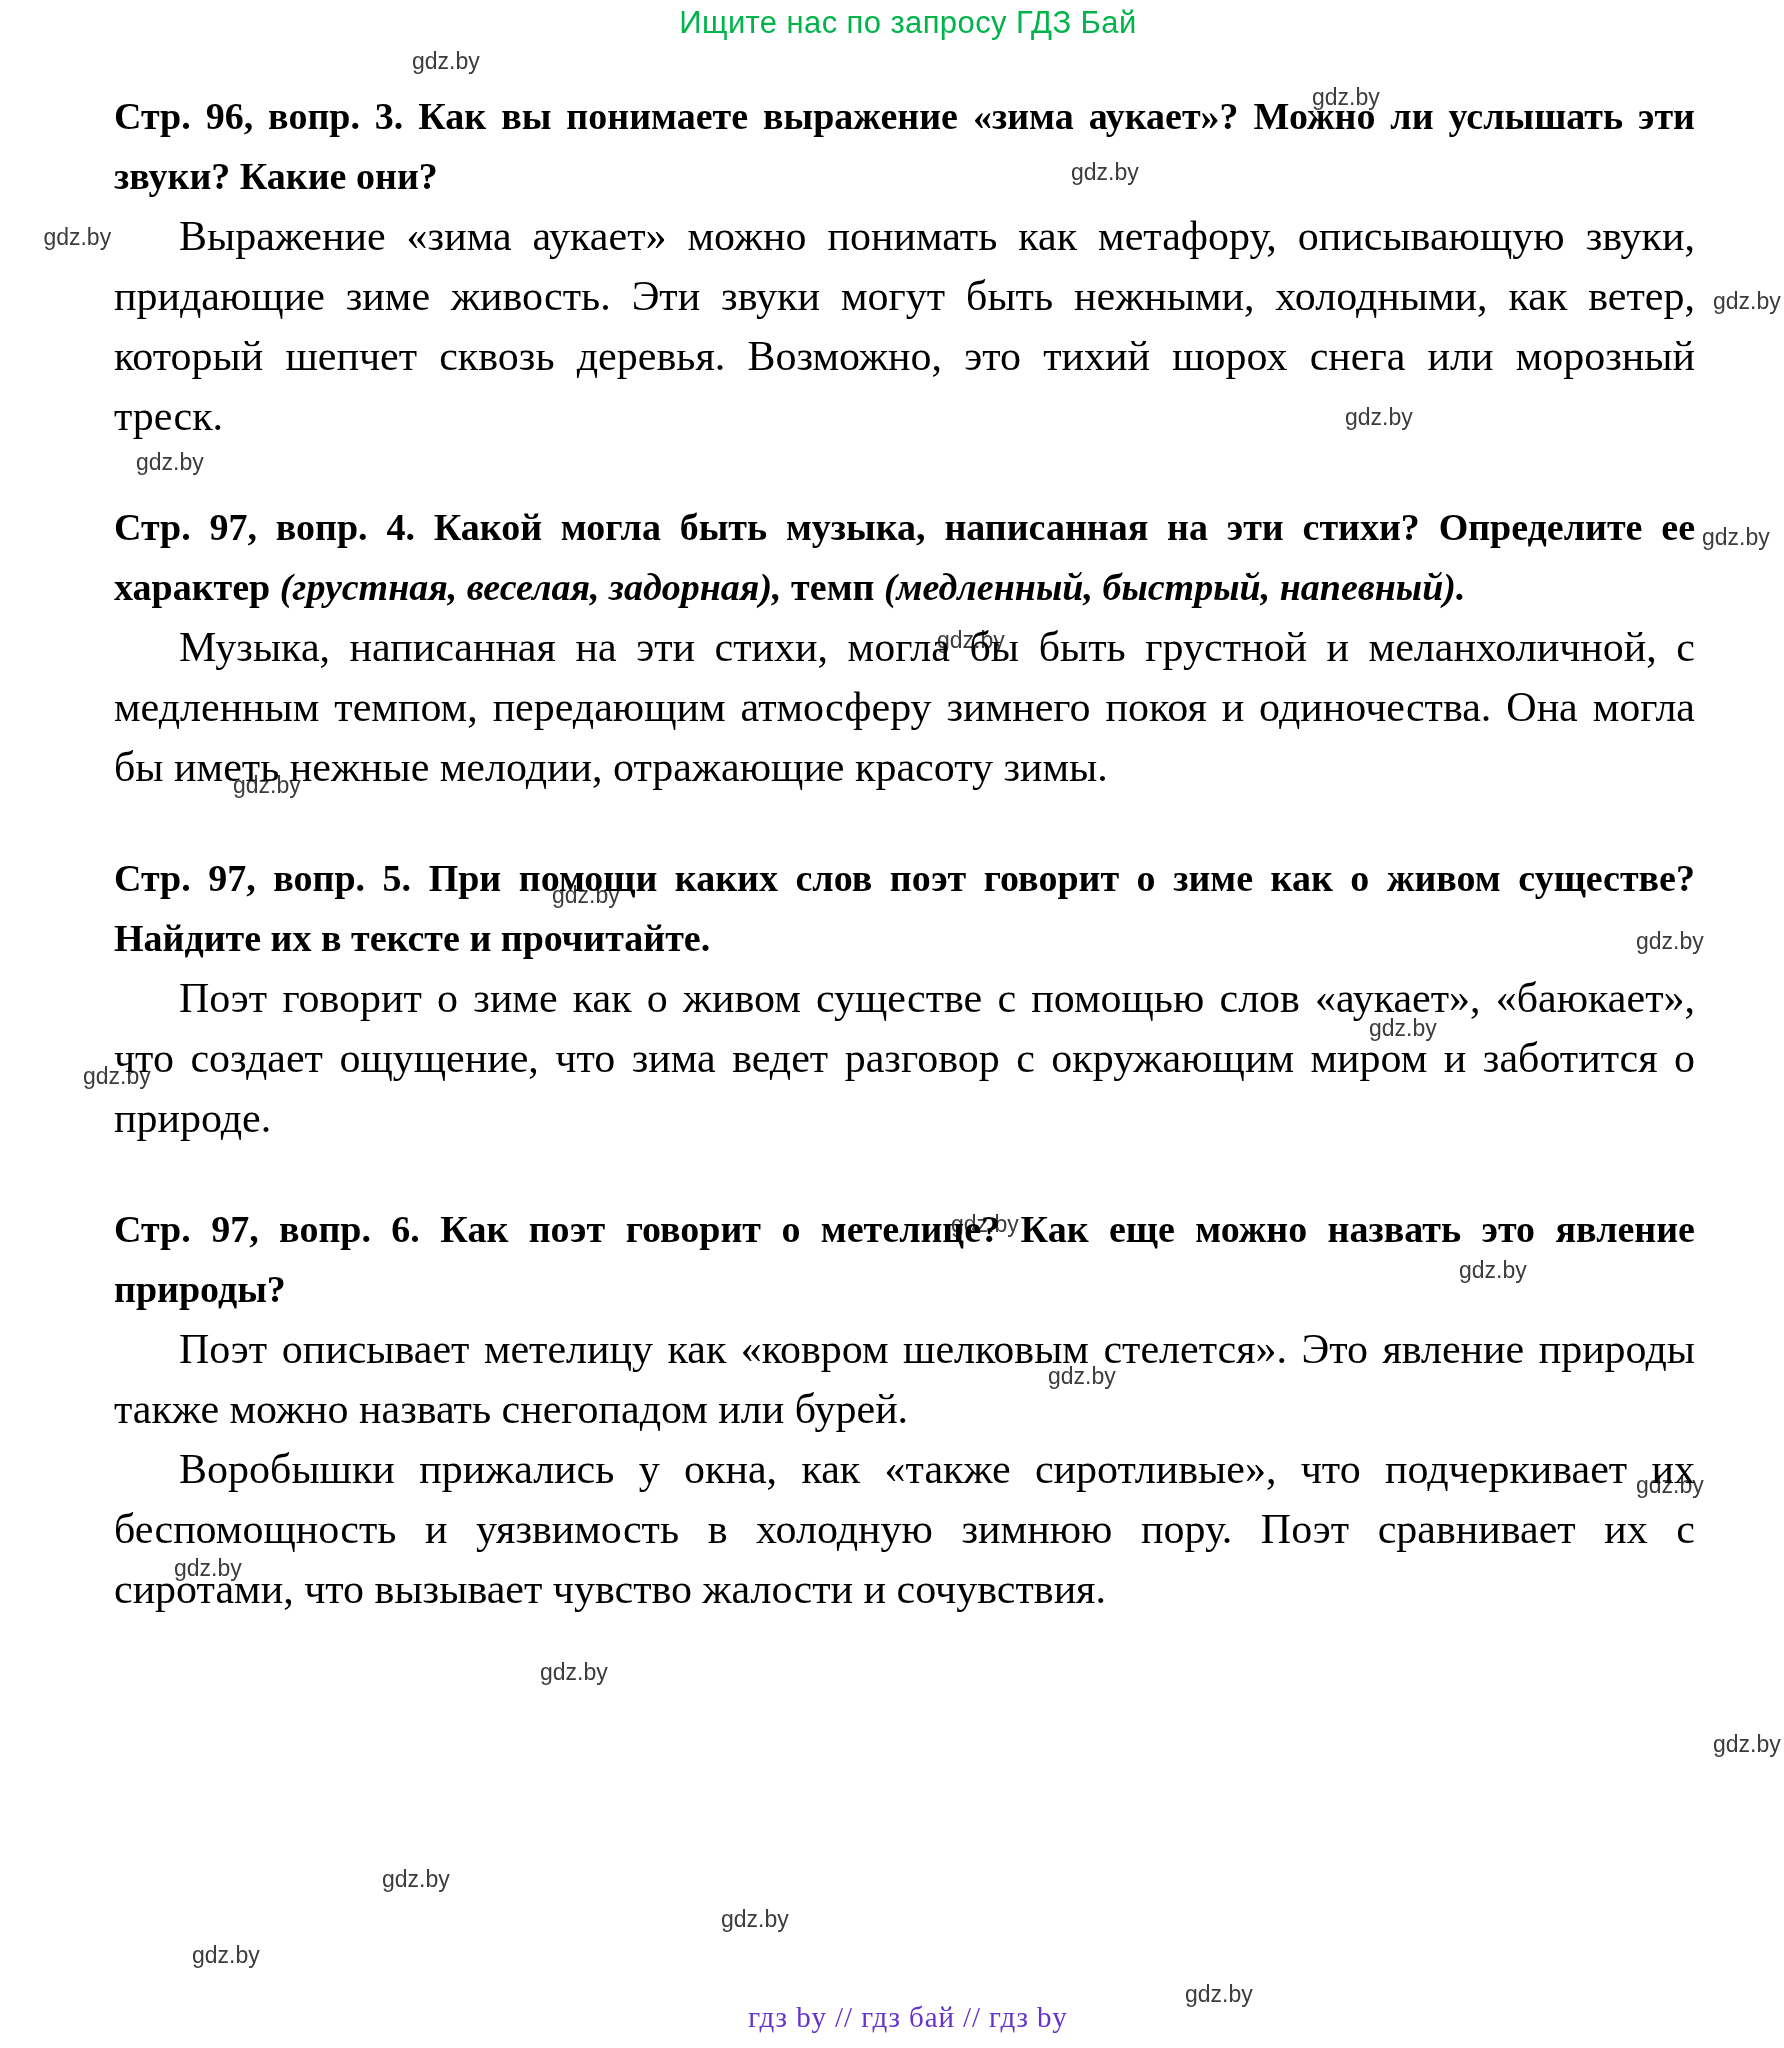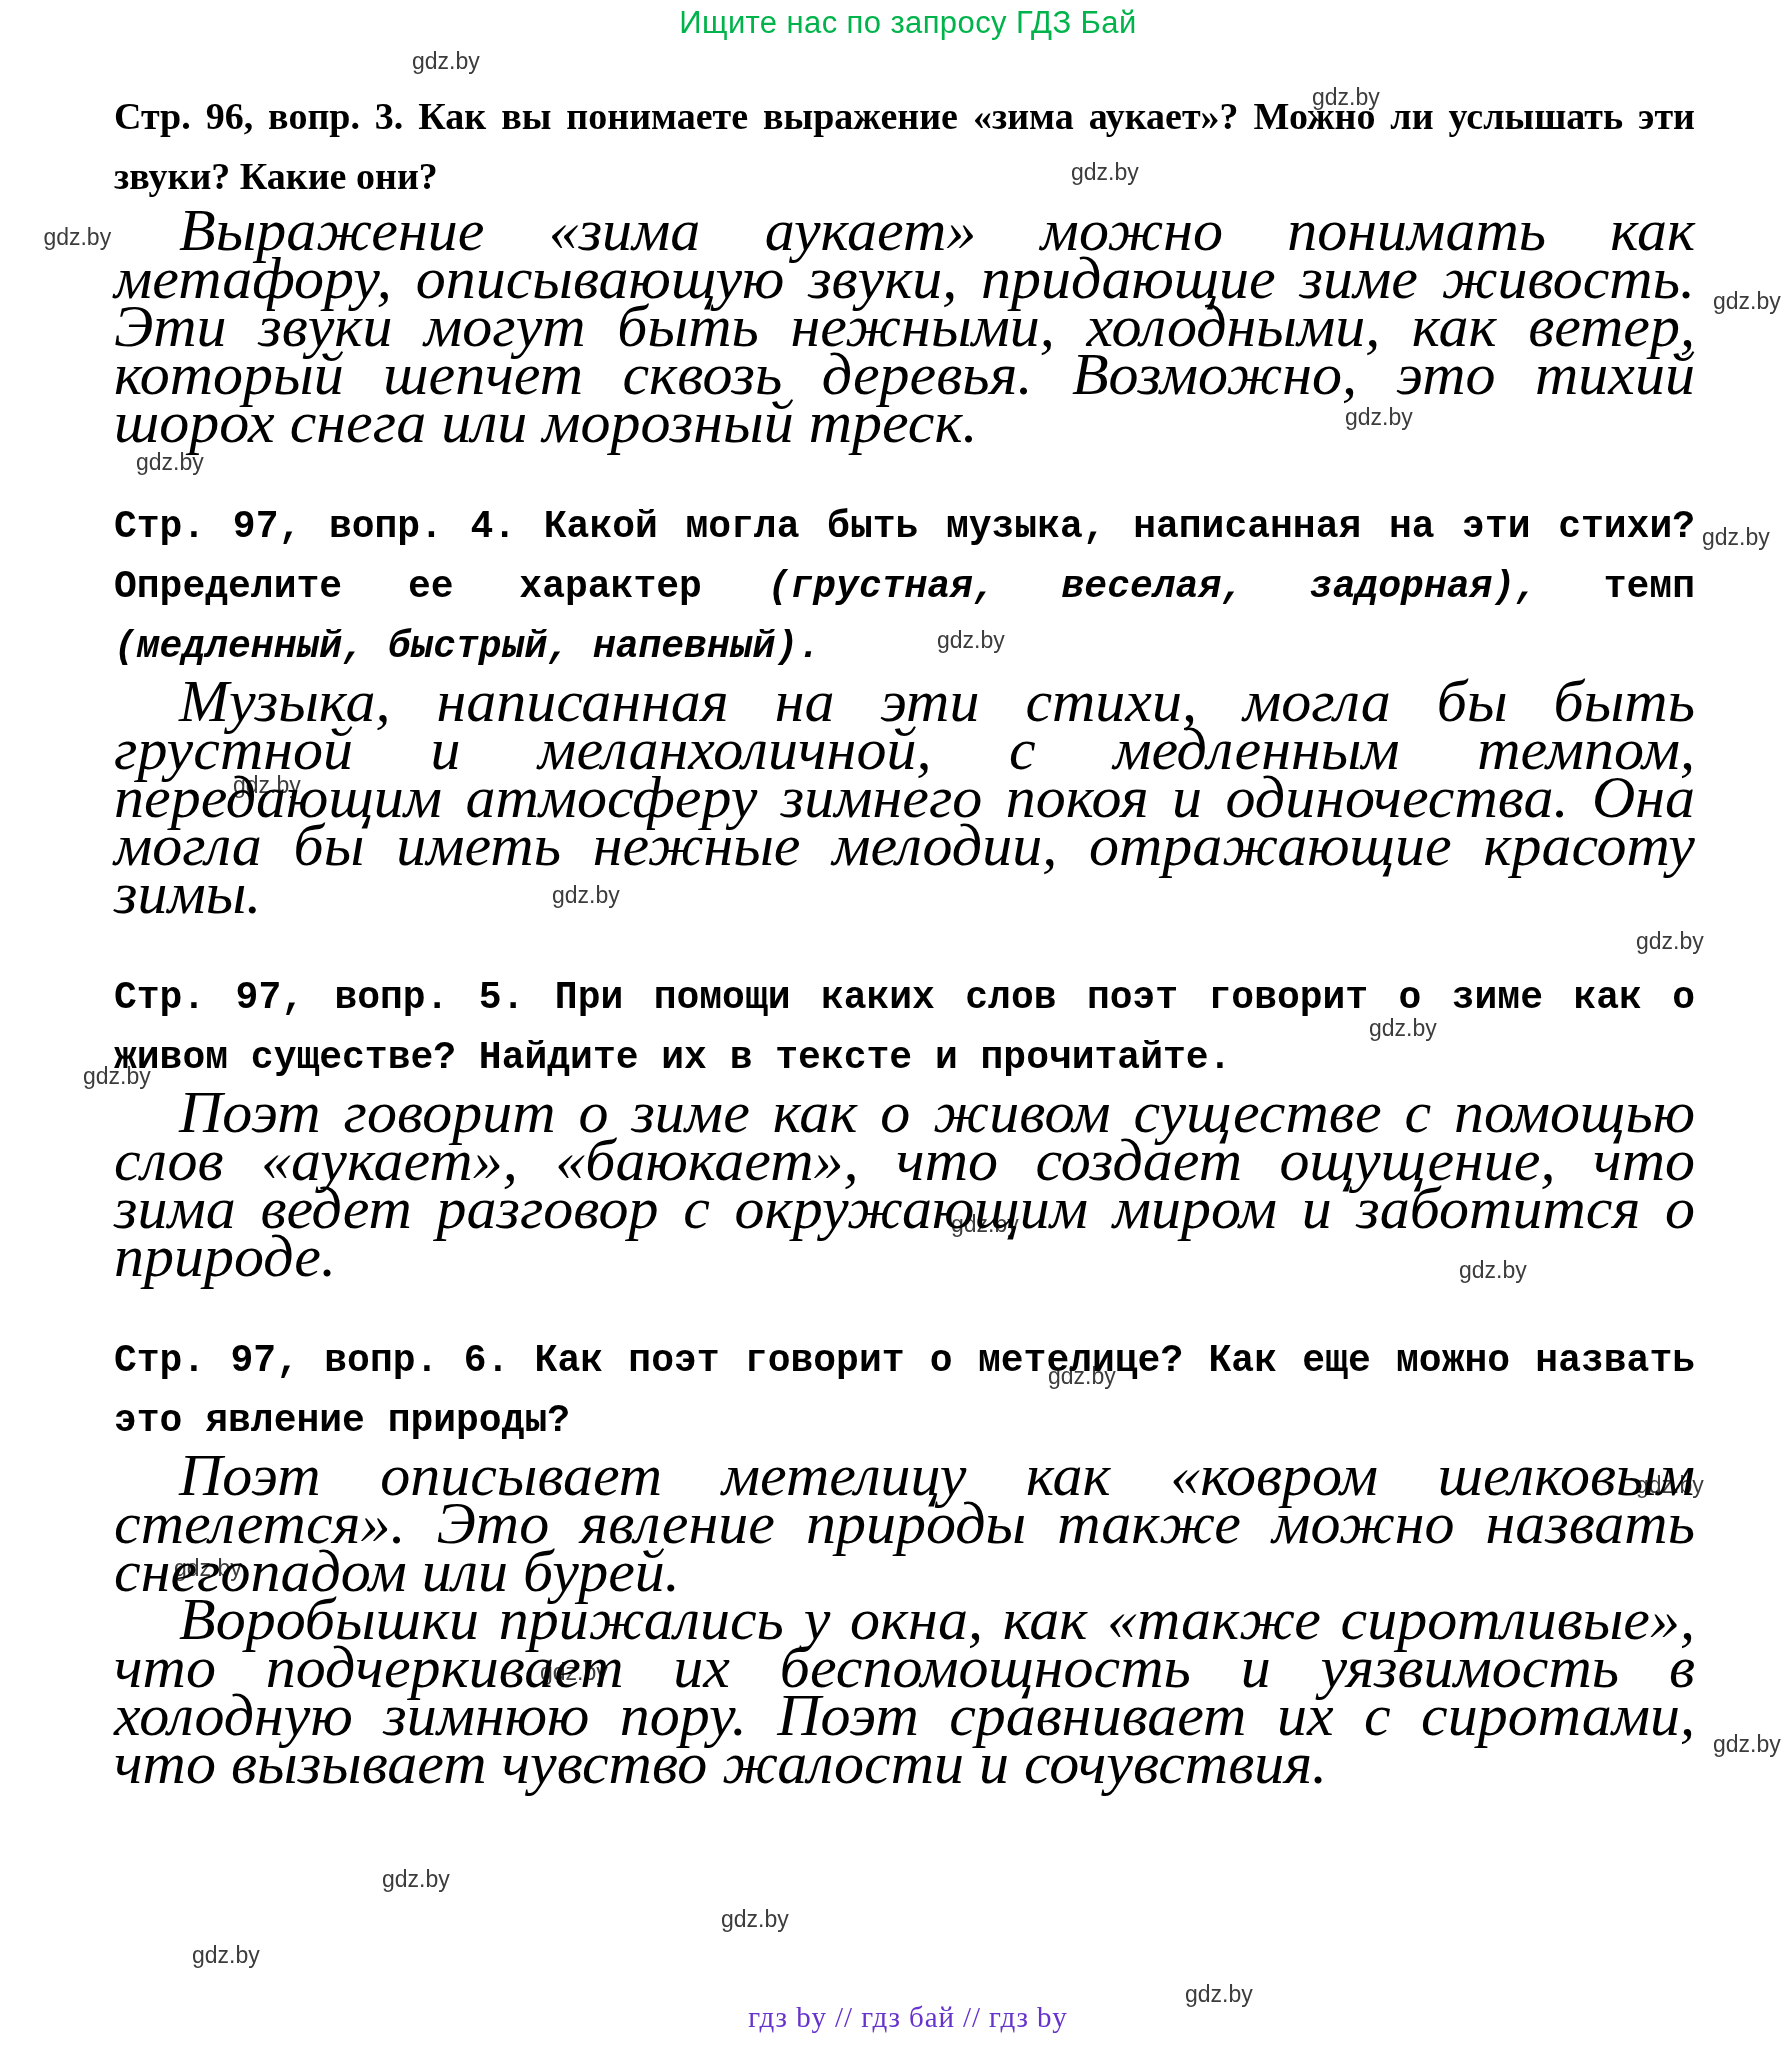--- a/index.html
+++ b/index.html
@@ -36,29 +36,27 @@
   }
   .q-title {
     font-weight: bold;
     font-size: 38px;
     line-height: 60px;
     text-align: justify;
     margin: 0;
   }
   .q-title.spaced {
     margin-top: 51px;
-    font-family: Liberation Mono, monospace;
   }
   .q-answer {
-    font-size: 60px;
-    line-height: 48px;
+    font-size: 42px;
+    line-height: 60px;
     text-align: justify;
     text-indent: 65px;
     margin: 0;
-    font-style: italic;
   }
   .bi {
     font-style: italic;
   }
   .wm-layer {
     position: absolute;
     left: 12px;
     top: 0;
     width: 100%;
     height: 100%;

